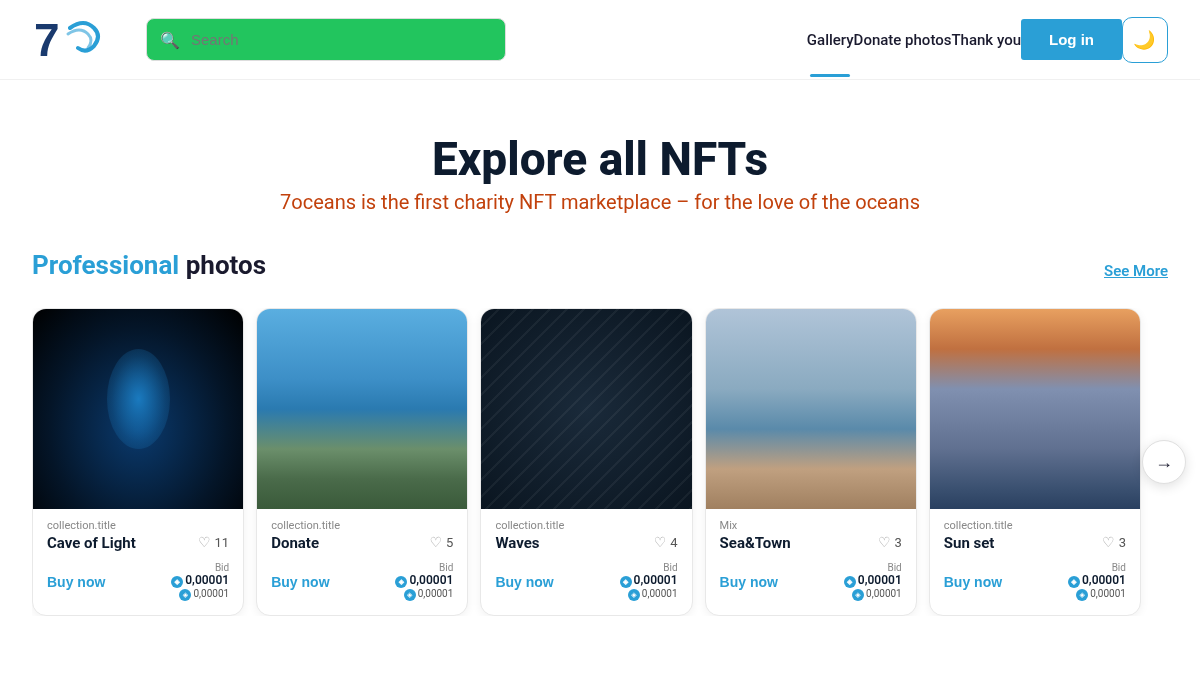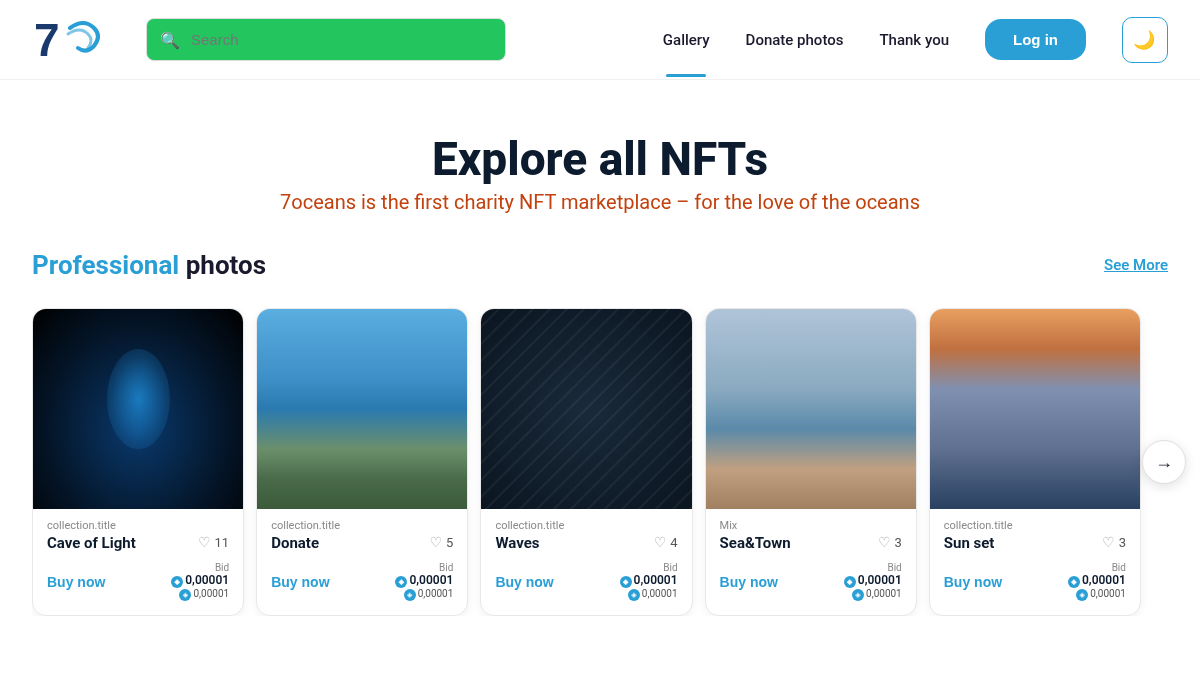--- a/index.html
+++ b/index.html
@@ -39,21 +39,20 @@
       position: absolute;
       left: 14px;
       top: 50%;
       transform: translateY(-50%);
       color: #999;
       font-size: 16px;
     }
     .nav-links {
       display: flex;
       align-items: center;
-      gap: 36px;
       margin-left: auto;
     }
     .nav-link {
       font-size: 15px;
       font-weight: 500;
       color: #1a1a2e;
       cursor: pointer;
       text-decoration: none;
       position: relative;
     }
@@ -67,21 +66,21 @@
       width: 40px;
       height: 3px;
       background: #2a9fd6;
       border-radius: 2px;
     }
     .btn-login {
       background: #2a9fd6;
       color: #fff;
       border: none;
       padding: 12px 28px;
-      border-radius: 16px;
+      border-radius: 3px;
       font-size: 15px;
       font-weight: 600;
       cursor: pointer;
     }
     .btn-theme {
       width: 46px;
       height: 46px;
       border: 1.5px solid #2a9fd6;
       border-radius: 10px;
       background: #fff;
@@ -107,21 +106,21 @@
       font-size: 20px;
       color: #c2410c;
     }
 
     
     .section {
       padding: 0 32px 40px;
     }
     .section-header {
       display: flex;
-      align-items: center;
+      align-items: flex-end;
       justify-content: space-between;
       margin-bottom: 28px;
     }
     .section-title {
       font-size: 26px;
       font-weight: 700;
     }
     .section-title span.accent { color: #2a9fd6; }
     .section-title span.normal { color: #1a1a2e; }
     .see-more {

